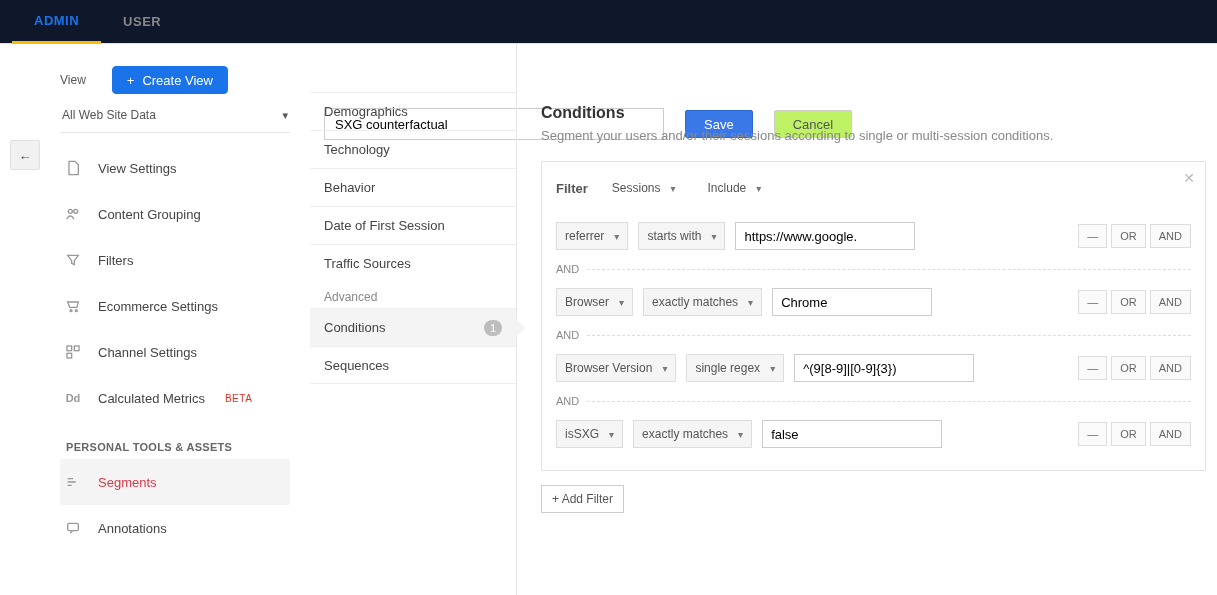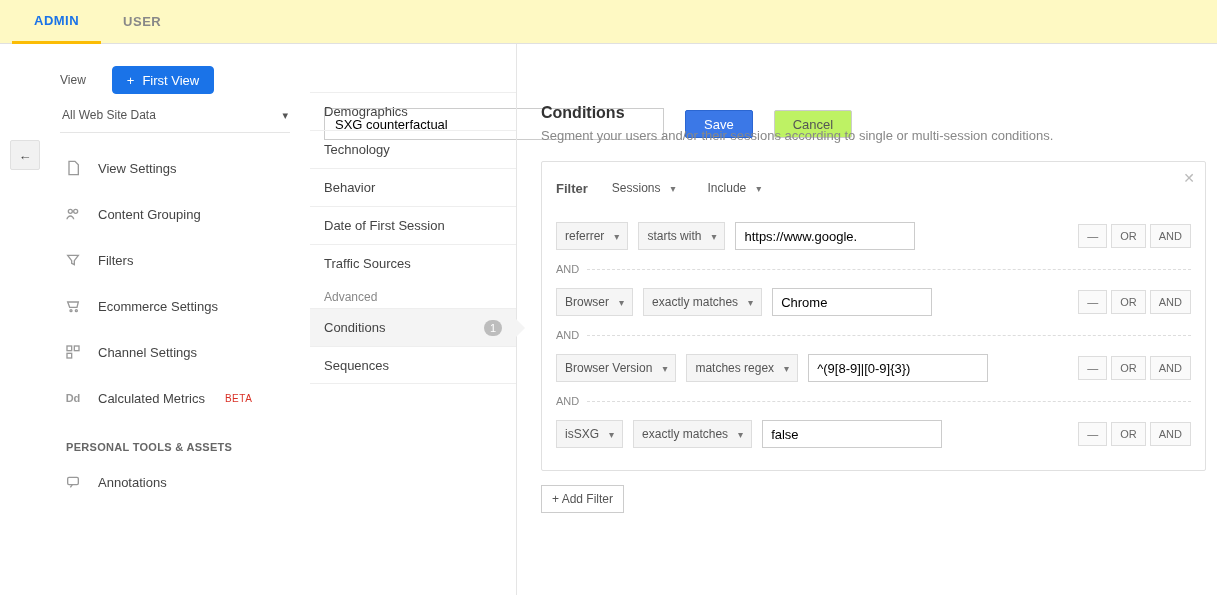--- a/index.html
+++ b/index.html
@@ -1,20 +1,20 @@
 <!DOCTYPE html>
 <html><head>
 <meta charset="utf-8">
 <style>
   * { box-sizing: border-box; }
   html, body { margin:0; padding:0; font-family: Arial, Helvetica, sans-serif; font-size:13px; color:#444; background:#fff; }
   .app { width:1217px; height:595px; position:relative; overflow:hidden; }
 
   
-  .tabs { height:44px; background:#fef9c3; border-bottom:1px solid #e0e0e0; display:flex; align-items:center; padding-left:12px; }
+  .tabs { height:44px; background:#0f172a; border-bottom:1px solid #e0e0e0; display:flex; align-items:center; padding-left:12px; }
   .tab { font-size:13px; font-weight:600; letter-spacing:.5px; color:#888; padding:0 22px; height:44px; display:flex; align-items:center; cursor:pointer; }
   .tab.active { color:#1a73e8; border-bottom:3px solid #fbbc04; }
 
   
   .backbump { position:absolute; top:140px; left:10px; width:30px; height:30px; background:#f1f1f1; border:1px solid #e0e0e0; border-radius:2px; display:flex; align-items:center; justify-content:center; cursor:pointer; }
 
   
   .body { display:flex; position:absolute; top:44px; left:0; right:0; bottom:0; }
   .col-left { width:310px; padding:22px 20px 0 60px; }
   .col-mid  { width:206px; padding-top:48px; }
@@ -85,21 +85,21 @@
     <button class="btn-cancel">Cancel</button>
   </div>
 
   <div class="body">
 
     <div class="col-left">
       <div class="viewrow">
         <span class="lbl-view">View</span>
         <button class="btn-primary">
           <span>+</span>
-          <span>First View</span>
+          <span>Create View</span>
         </button>
       </div>
       <div class="dropdown-line">
         <span>All Web Site Data</span>
         <span class="caret-down"></span>
       </div>
 
       <div class="nav-item">
         <span class="nav-ico">
           <svg width="16" height="16" viewBox="0 0 24 24" fill="currentColor">
@@ -146,20 +146,28 @@
         </span>
         <span class="nav-label">Channel Settings</span>
       </div>
       <div class="nav-item">
         <span class="nav-ico" style="font-weight:700;font-size:11px;">Dd</span>
         <span class="nav-label">Calculated Metrics</span>
         <span class="beta">BETA</span>
       </div>
 
       <div class="section-label">PERSONAL TOOLS &amp; ASSETS</div>
+      <div class="nav-item active">
+        <span class="nav-ico">
+          <svg width="16" height="16" viewBox="0 0 24 24" fill="none" stroke="currentColor" stroke-width="2">
+              <path d="M4 7h8M4 12h12M4 17h6"></path>
+            </svg>
+        </span>
+        <span class="nav-label">Segments</span>
+      </div>
       <div class="nav-item">
         <span class="nav-ico">
           <svg width="16" height="16" viewBox="0 0 24 24" fill="none" stroke="currentColor" stroke-width="2">
               <rect x="4" y="5" width="16" height="11" rx="2"></rect>
               <path d="M8 20l3-4"></path>
             </svg>
         </span>
         <span class="nav-label">Annotations</span>
       </div>
     </div>
@@ -244,21 +252,21 @@
         </div>
         <div class="and-sep">
             <span>AND</span>
           </div>
 
         <div class="filter-row">
           <span class="dd ddx">
               <span>Browser Version</span>
             </span>
           <span class="dd ddx">
-              <span>matches regex</span>
+              <span>single regex</span>
             </span>
           <input class="txt" style="width: 180px;" value="^(9[8-9]|[0-9]{3})">
           <span class="right-ops">
             <span class="pillbtn">—</span>
             <span class="pillbtn">OR</span>
             <span class="pillbtn">AND</span>
           </span>
         </div>
         <div class="and-sep">
             <span>AND</span>

